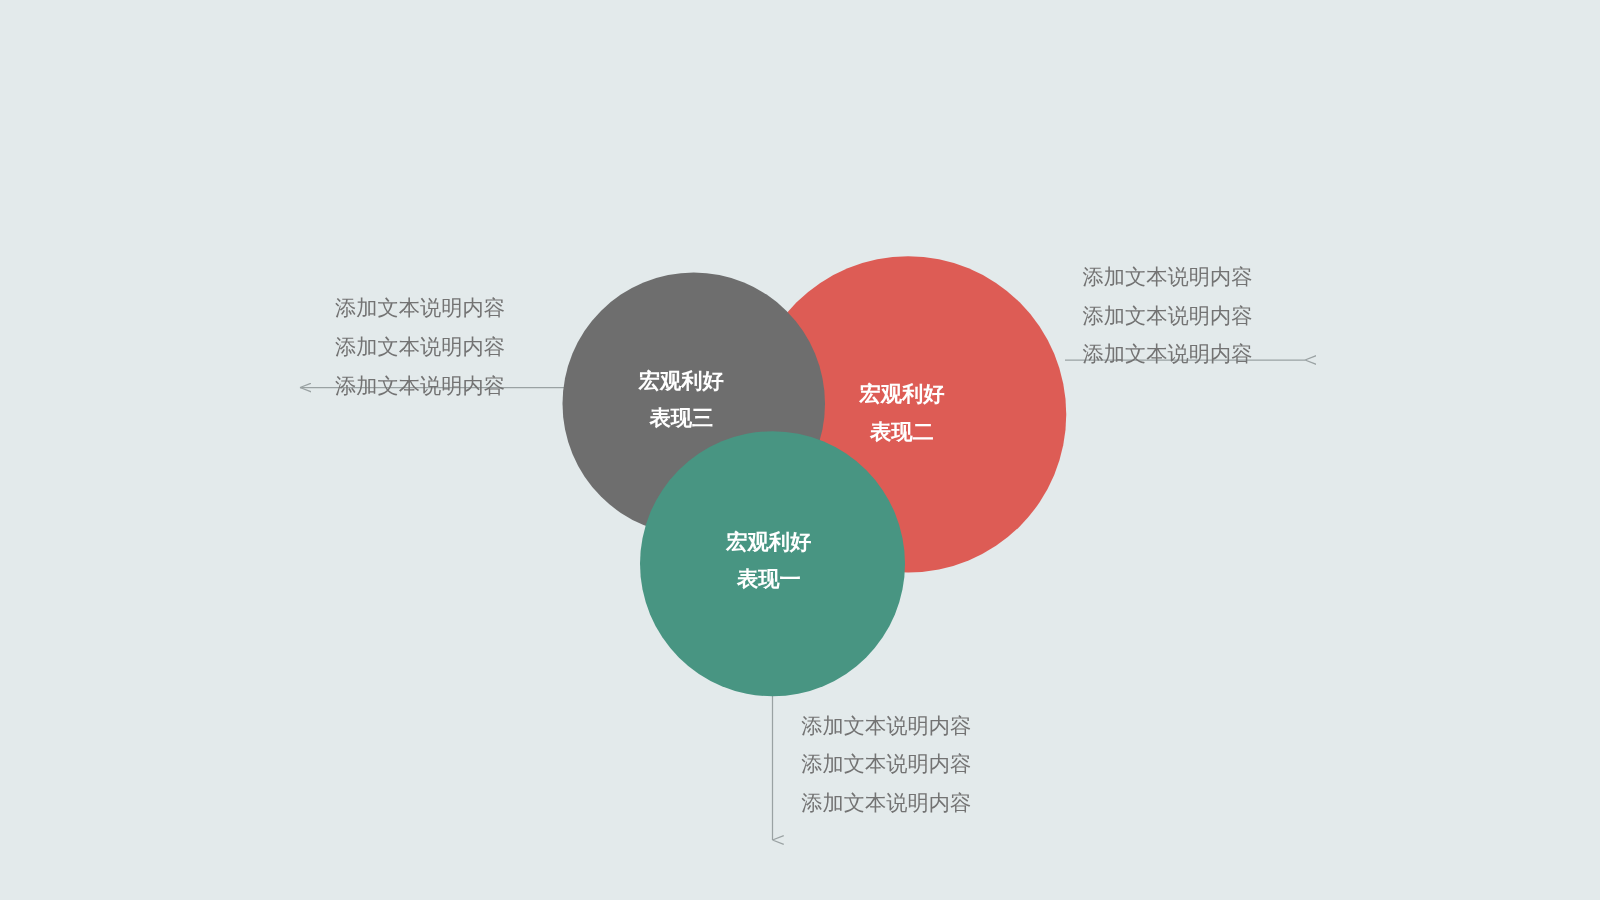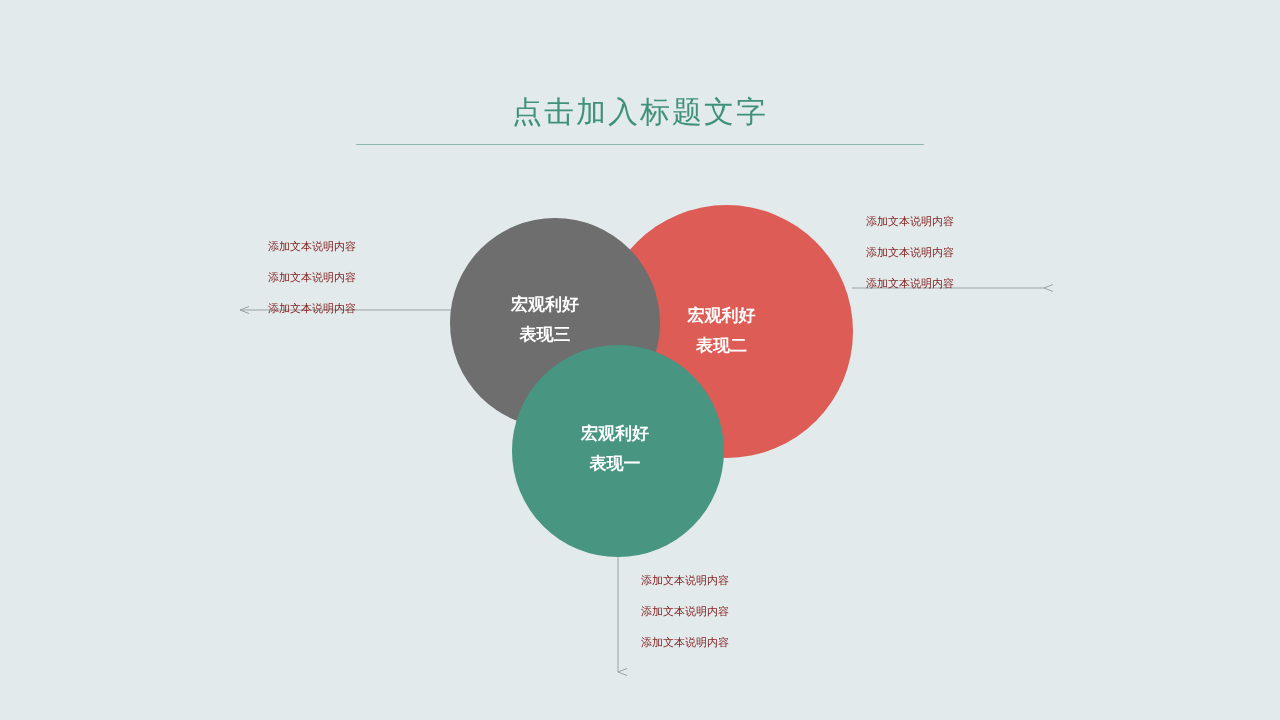--- a/index.html
+++ b/index.html
@@ -81,22 +81,22 @@
     top: 345px;
     width: 212px;
     height: 212px;
     background: #489582;
     z-index: 3;
   }
   #circle-green .c-label { transform: translate(-3px, -2px); }
 
   
   .anno-line {
-    color: #7f1d1d;
-    font-size: 11px;
+    color: #737373;
+    font-size: 17px;
     line-height: 31px;
     white-space: nowrap;
   }
   #anno-left {
     position: absolute;
     left: 268px;
     top: 231px;
     text-align: left;
     width: 168px;
   }
@@ -124,24 +124,20 @@
     height: 720px;
     pointer-events: none;
     z-index: 0;
   }
 </style>
 </head>
 <body>
 
 <div id="slide">
 
-  <div id="title-block">
-    <div id="slide-title">点击加入标题文字</div>
-    <div id="title-rule"></div>
-  </div>
 
   <svg id="arrows" viewBox="0 0 1280 720" width="1280" height="720">
     <defs>
       <marker id="arrowhead-left" markerWidth="10" markerHeight="8" refX="9" refY="4" orient="auto" markerUnits="userSpaceOnUse">
         <path d="M9,4 L0,0.5 M9,4 L0,7.5" fill="none" stroke="#9aa2a3" stroke-width="1"></path>
       </marker>
       <marker id="arrowhead-right" markerWidth="10" markerHeight="8" refX="1" refY="4" orient="auto" markerUnits="userSpaceOnUse">
         <path d="M1,4 L10,0.5 M1,4 L10,7.5" fill="none" stroke="#9aa2a3" stroke-width="1"></path>
       </marker>
       <marker id="arrowhead-down" markerWidth="8" markerHeight="10" refX="4" refY="9" orient="auto" markerUnits="userSpaceOnUse">

